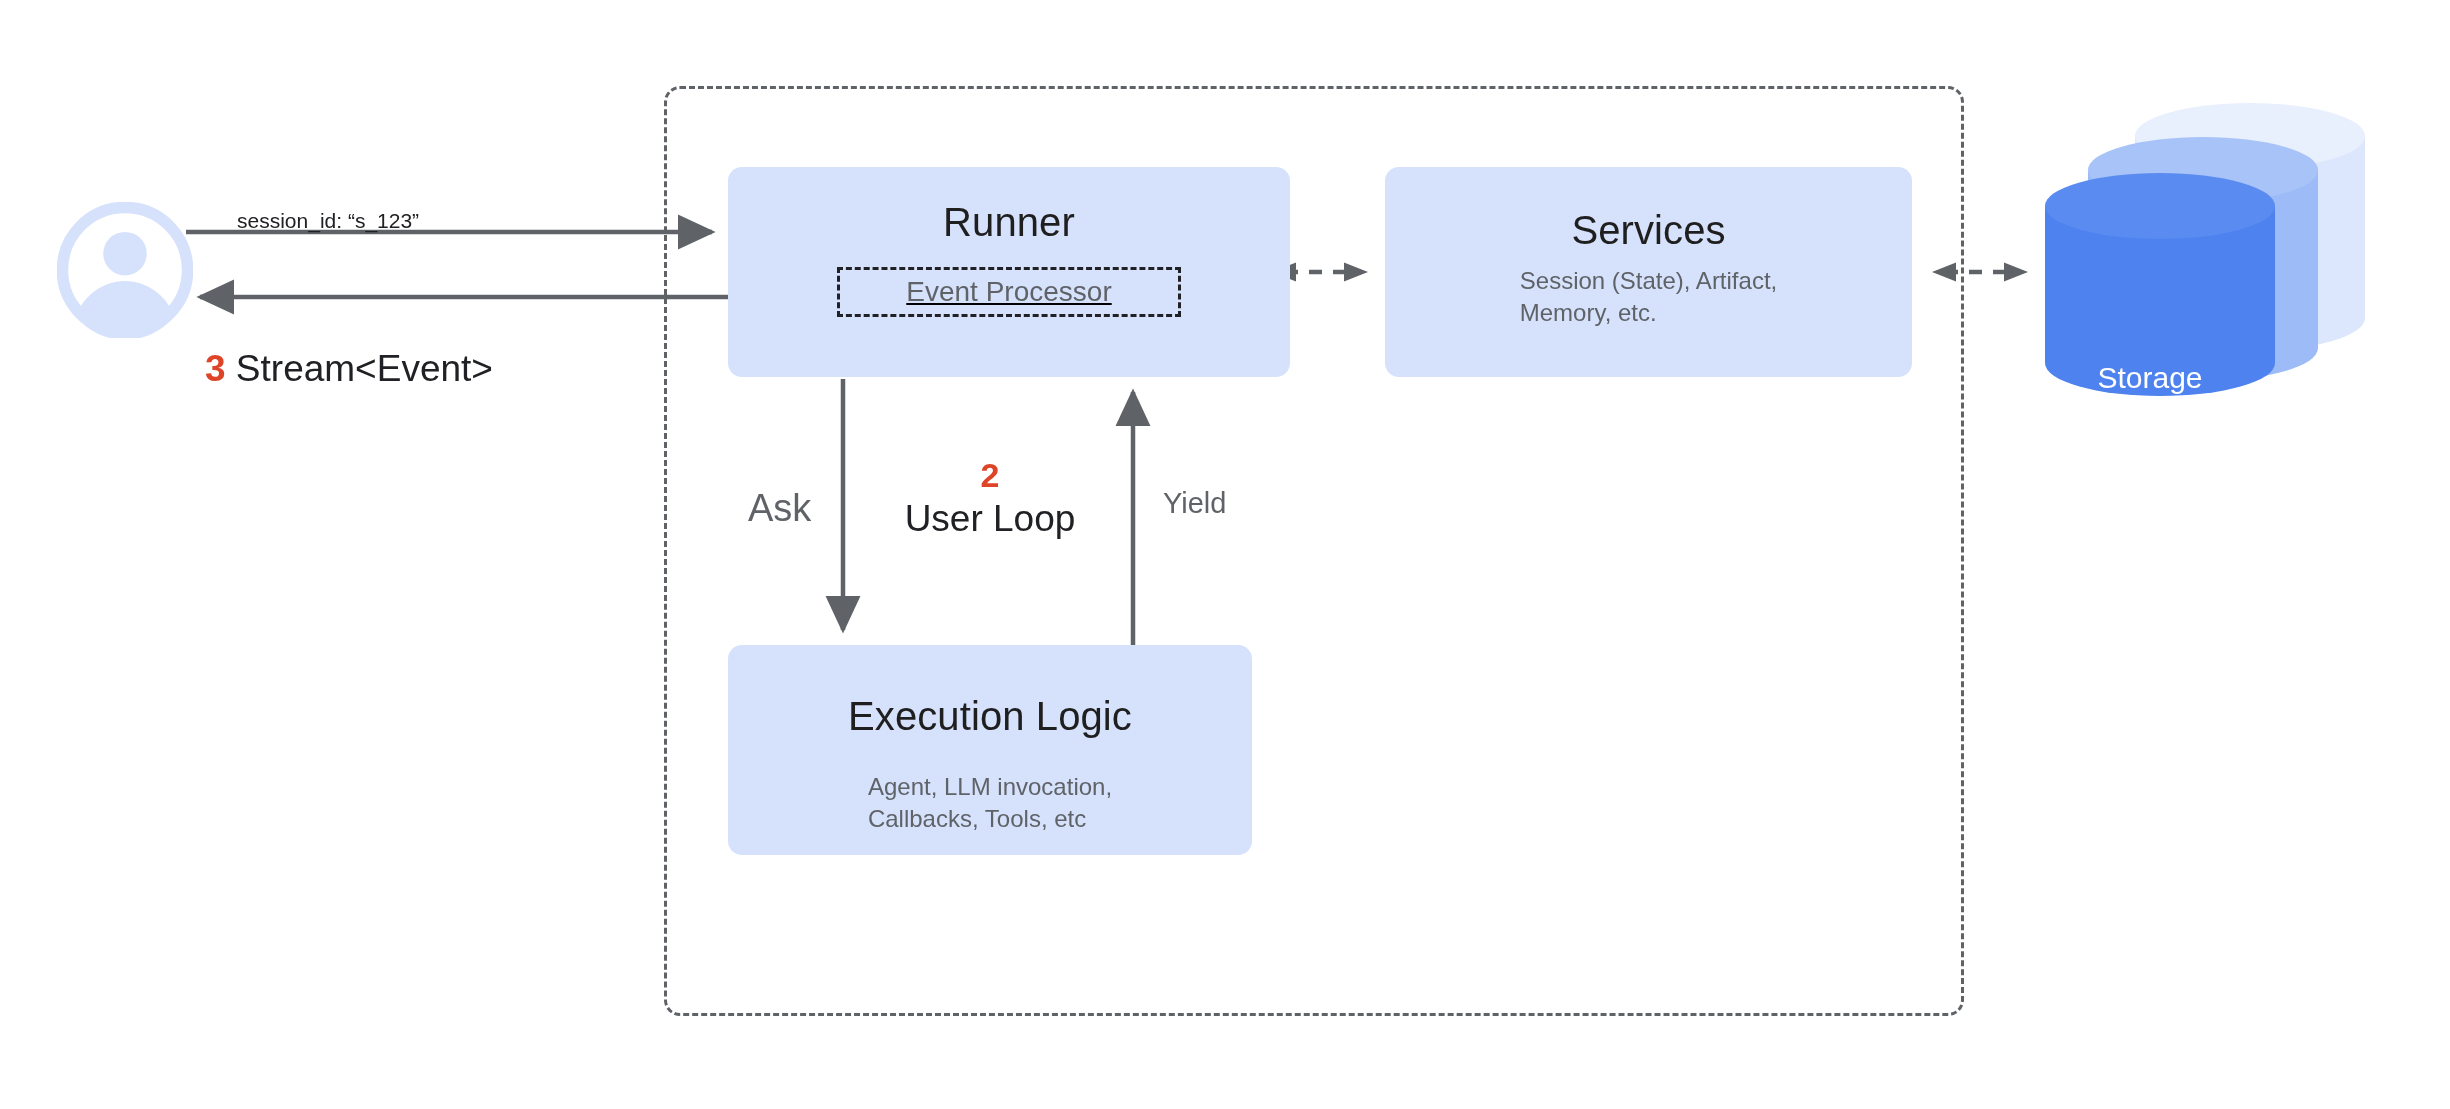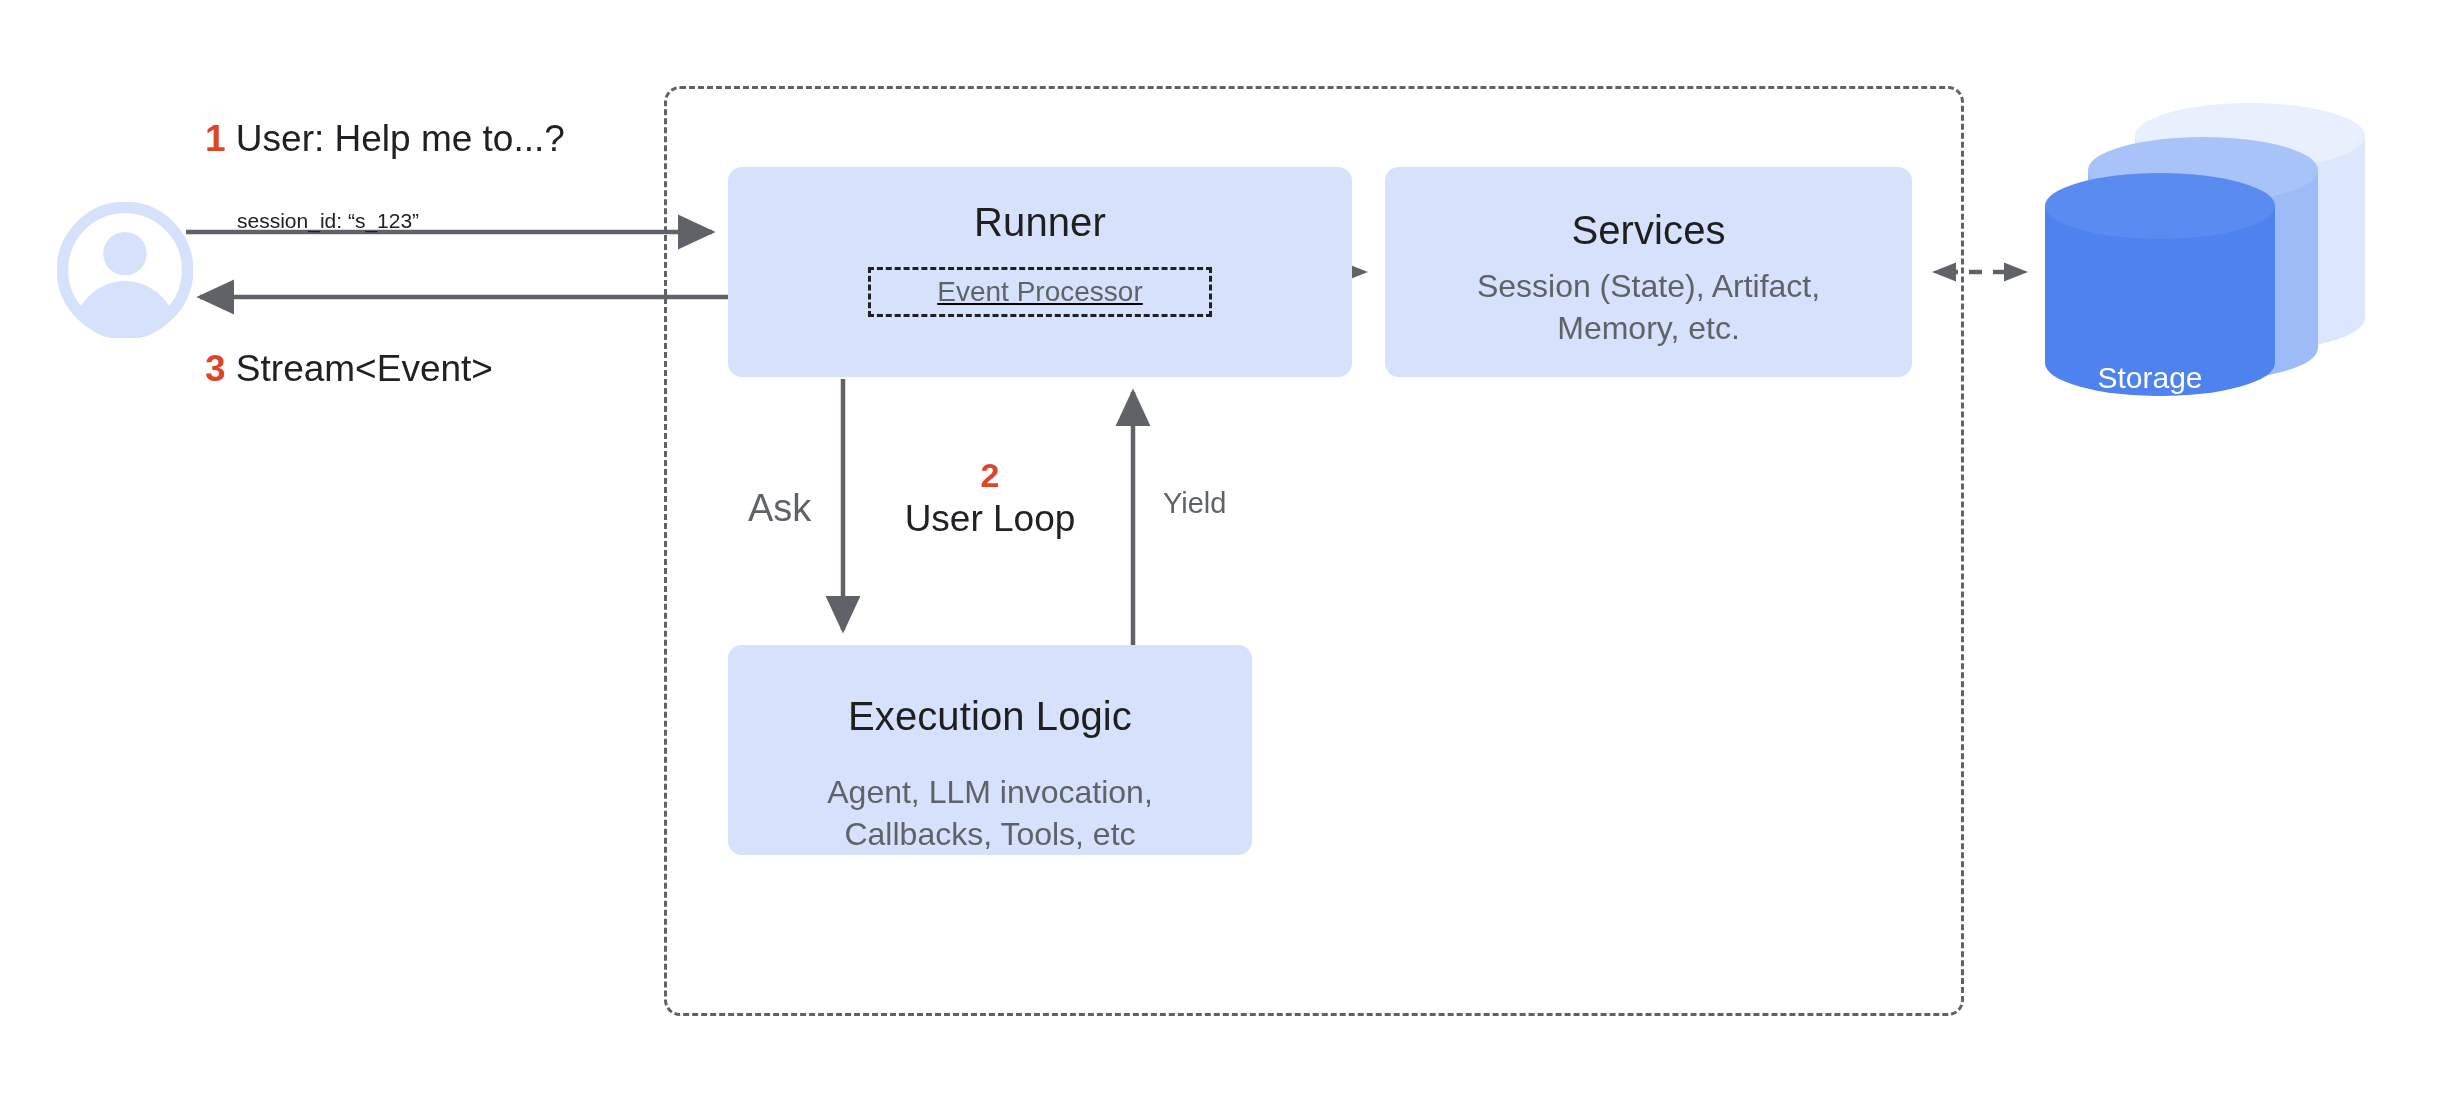--- a/index.html
+++ b/index.html
@@ -51,32 +51,32 @@
     align-items: center;
     justify-content: center;
   }
   .node-title {
     font-size: 40px;
     color: #1f1f1f;
     line-height: 1.15;
     letter-spacing: 0.1px;
   }
   .node-sub {
-    font-size: 32px;
+    font-size: 24px;
     color: #5f6368;
     line-height: 1.32;
-    text-align: center;
+    text-align: left;
     margin-top: 12px;
     padding: 0 14px;
   }
 
   #runner-box {
     left: 728px;
     top: 167px;
-    width: 624px;
+    width: 562px;
     height: 210px;
     justify-content: flex-start;
     padding-top: 32px;
     text-align: center;
   }
   #event-processor-box {
     margin-top: 22px;
     width: 344px;
     height: 50px;
     border: 3px dashed #202124;
@@ -238,24 +238,20 @@
       <line x1="1133" y1="645" x2="1133" y2="392" stroke="#5f6368" stroke-width="4.5" marker-end="url(#ah-r)"></line>
     </g>
   </svg>
 
   <svg class="abs" id="user-avatar" viewBox="0 0 100 100" xmlns="http://www.w3.org/2000/svg">
     <circle cx="50" cy="50" r="46" fill="none" stroke="#d6e2fc" stroke-width="8.5"></circle>
     <circle cx="50" cy="38" r="16" fill="#d6e2fc"></circle>
     <path d="M50,58 C68,58 82,71 86,84 A46,46 0 0 1 14,84 C18,71 32,58 50,58 z" fill="#d6e2fc"></path>
   </svg>
 
-  <div class="abs" id="label-step1">
-    <span class="step-num">1</span>
-    <span>User: Help me to...?</span>
-  </div>
   <div class="abs" id="label-session">session_id: “s_123”</div>
 
   <div class="abs" id="label-step3">
     <span class="step-num">3</span>
     <span>Stream&lt;Event&gt;</span>
   </div>
 
   <div class="abs node-box" id="runner-box">
     <div class="node-title">Runner</div>
     <div id="event-processor-box">

